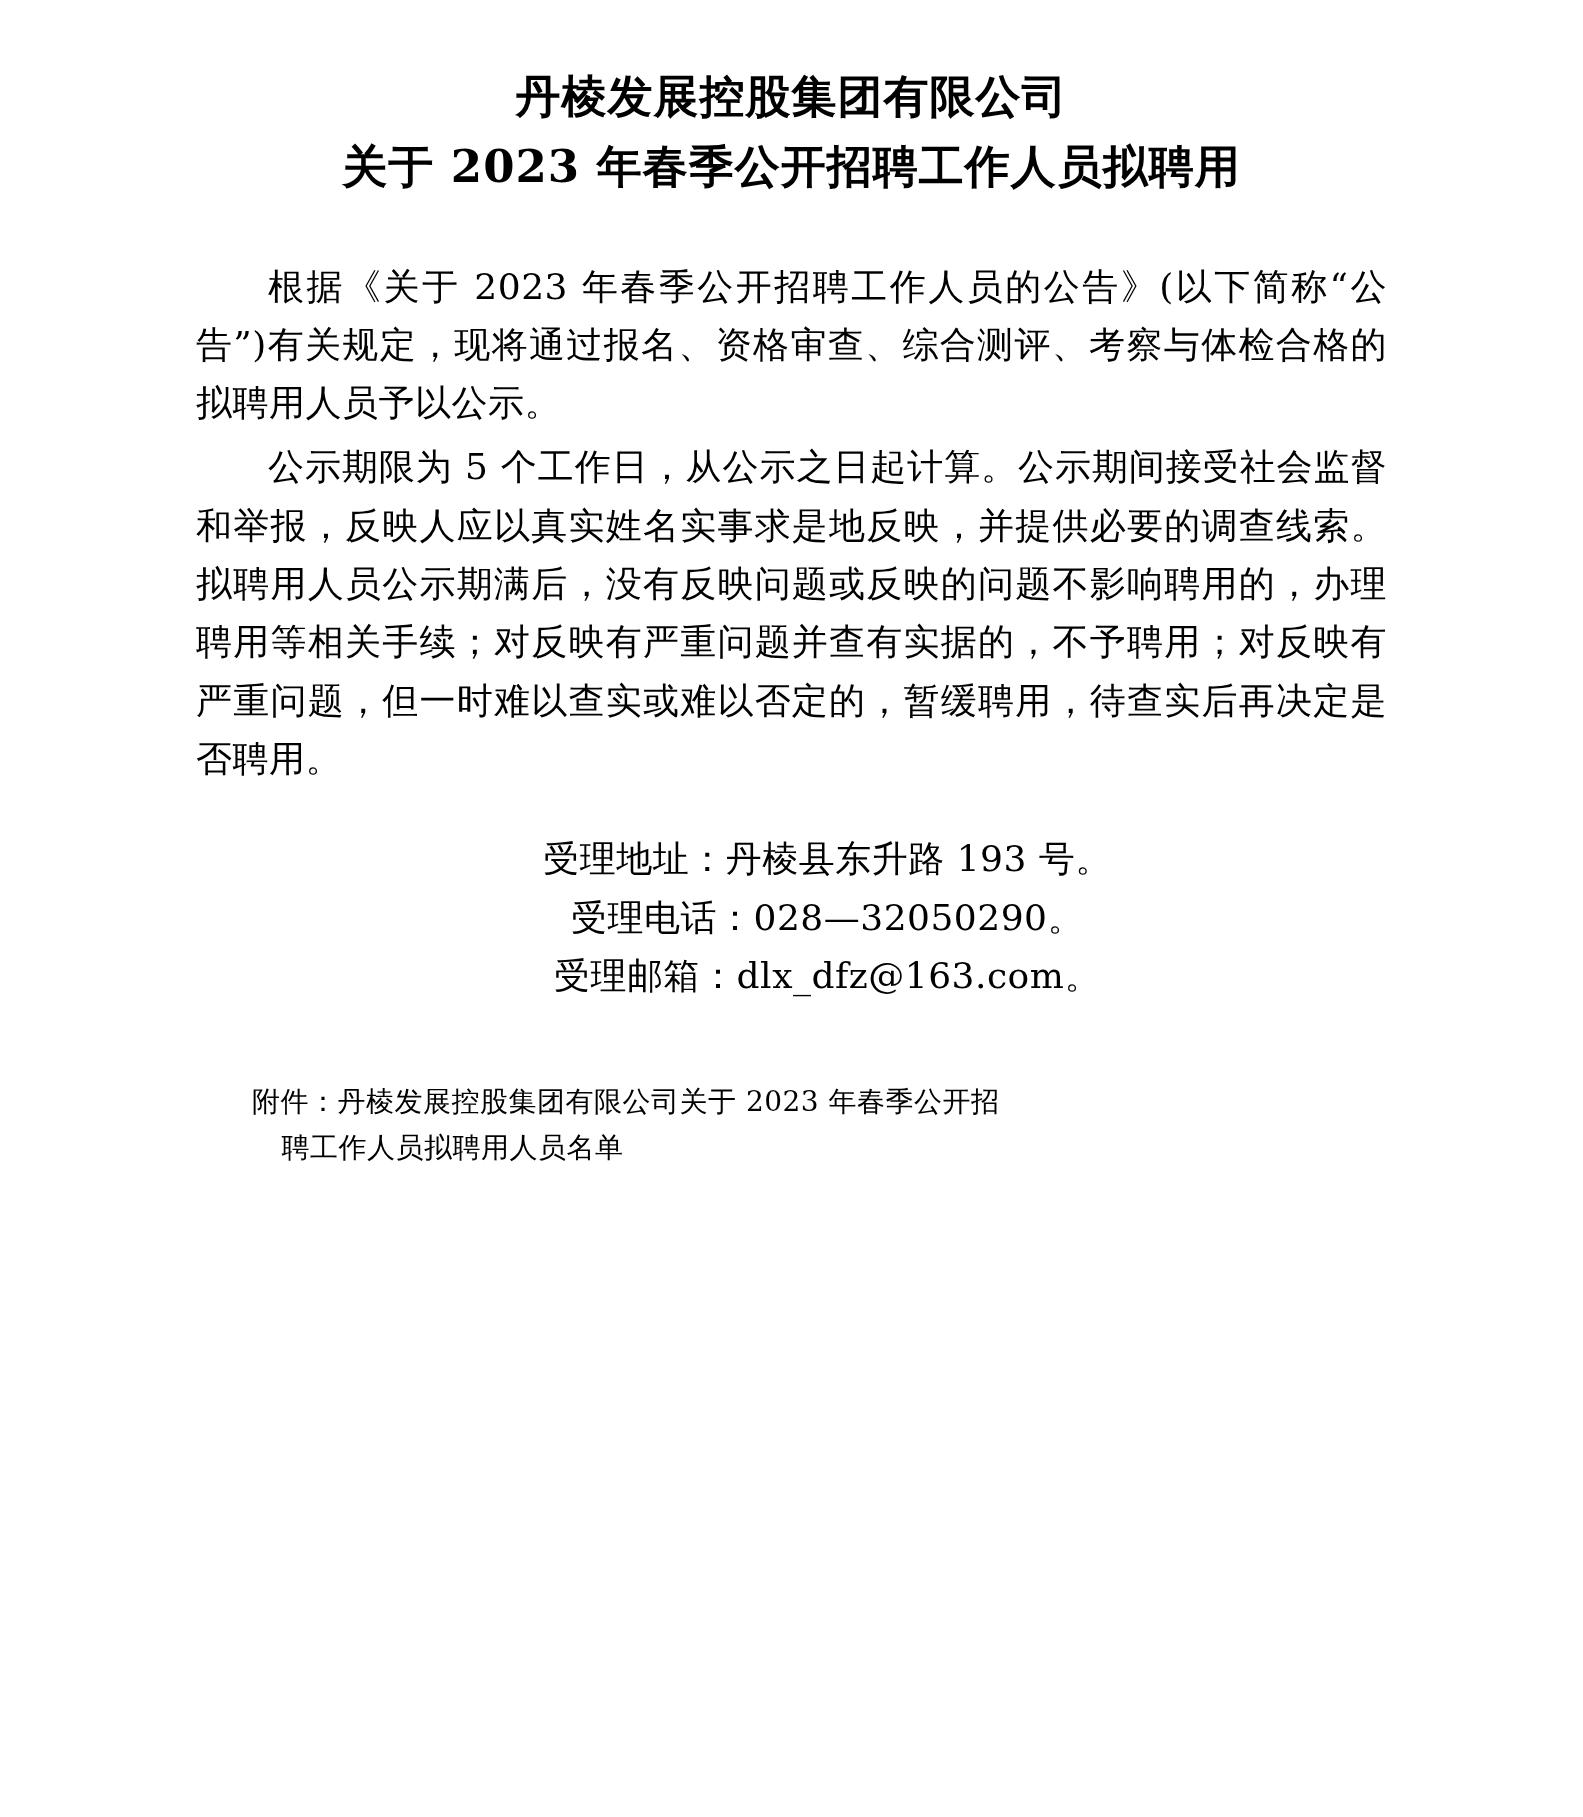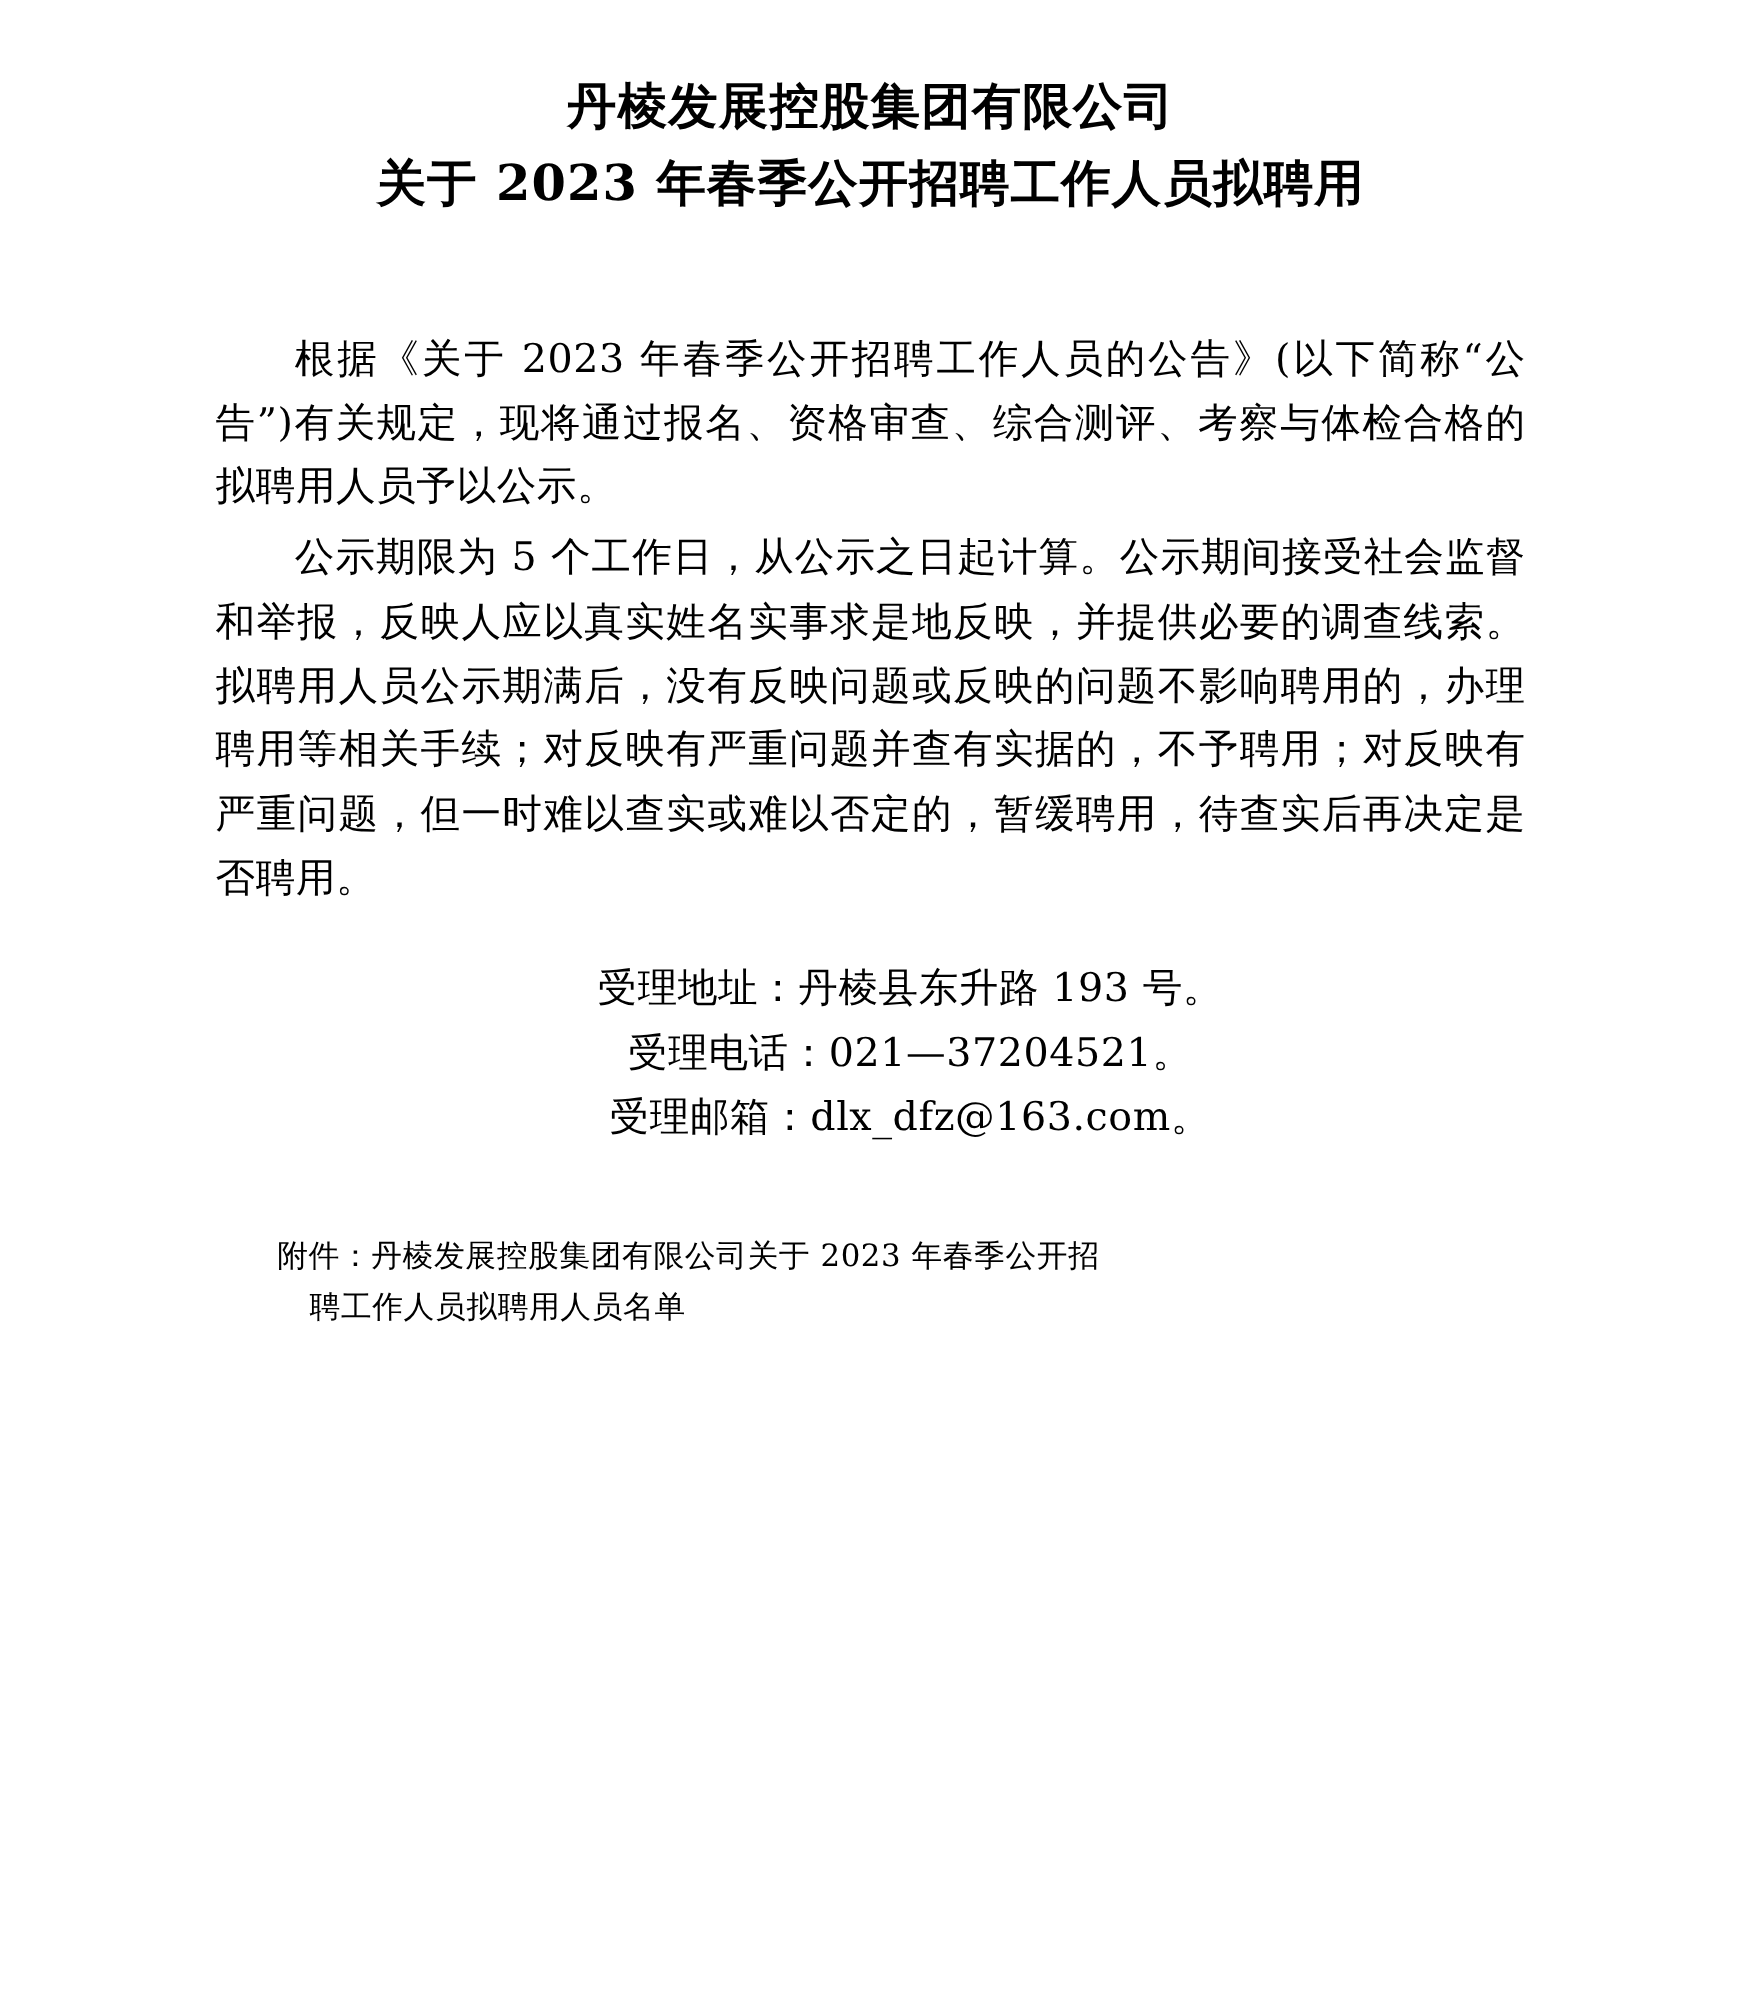--- a/index.html
+++ b/index.html
@@ -26,21 +26,21 @@
     font-size: 45px;
     line-height: 1.55;
     letter-spacing: 1px;
     margin: 0 0 10px 0;
   }
   .doc-title .line {
     display: block;
     white-space: nowrap;
   }
   .body-block {
-    margin-top: 96px;
+    margin-top: 56px;
   }
   p.para {
     font-size: 36px;
     line-height: 1.62;
     margin: 0 0 6px 0;
     text-align: justify;
     text-justify: inter-ideograph;
     text-indent: 2em;
     letter-spacing: 0.5px;
   }
@@ -86,21 +86,21 @@
     <p class="para">根据《关于 2023 年春季公开招聘工作人员的公告》(以下简称“公告”)有关规定，现将通过报名、资格审查、综合测评、考察与体检合格的拟聘用人员予以公示。</p>
 
     <p class="para">公示期限为 5 个工作日，从公示之日起计算。公示期间接受社会监督和举报，反映人应以真实姓名实事求是地反映，并提供必要的调查线索。拟聘用人员公示期满后，没有反映问题或反映的问题不影响聘用的，办理聘用等相关手续；对反映有严重问题并查有实据的，不予聘用；对反映有严重问题，但一时难以查实或难以否定的，暂缓聘用，待查实后再决定是否聘用。</p>
 
     <div class="spacer-sm"></div>
 
 
     <div class="spacer-sm"></div>
 
     <p class="contact">受理地址：丹棱县东升路 193 号。</p>
-    <p class="contact">受理电话：021—37204521。</p>
+    <p class="contact">受理电话：028—32050290。</p>
     <p class="contact">受理邮箱：dlx_dfz@163.com。</p>
 
     <div class="attachment">
       <span class="att-line1">附件：丹棱发展控股集团有限公司关于 2023 年春季公开招</span>
       <span class="att-line2">聘工作人员拟聘用人员名单</span>
     </div>
 
   </div>
 </div>
 

